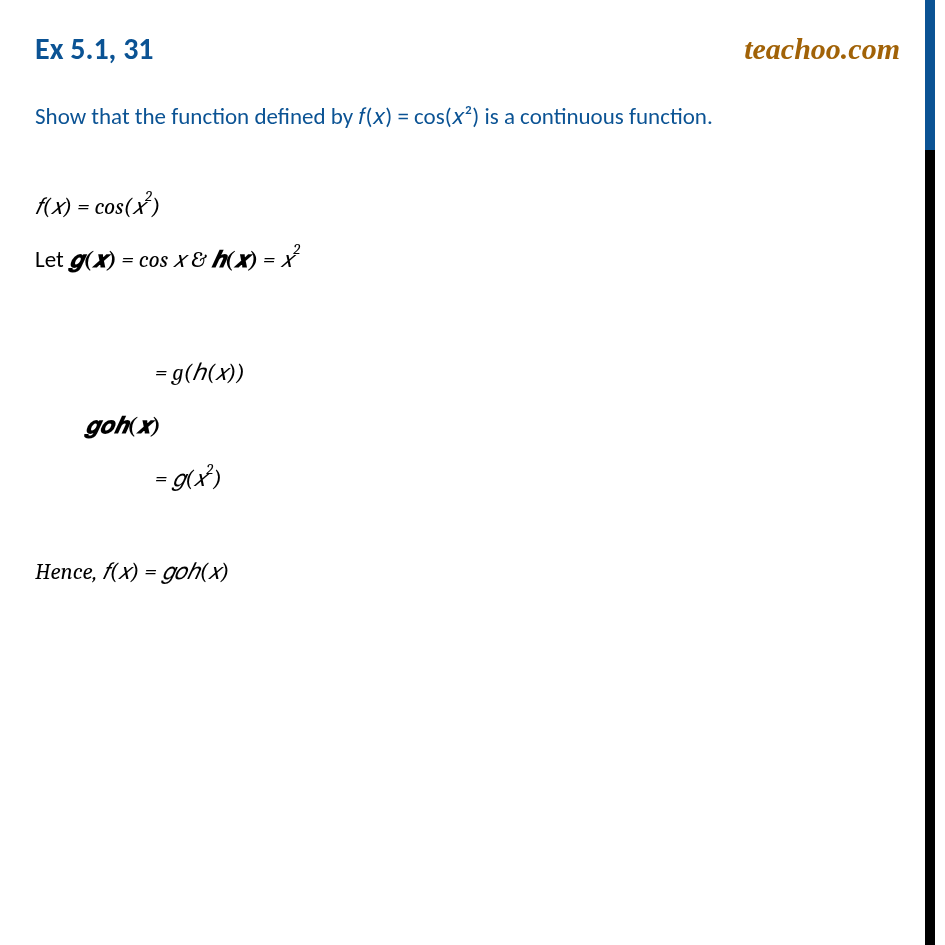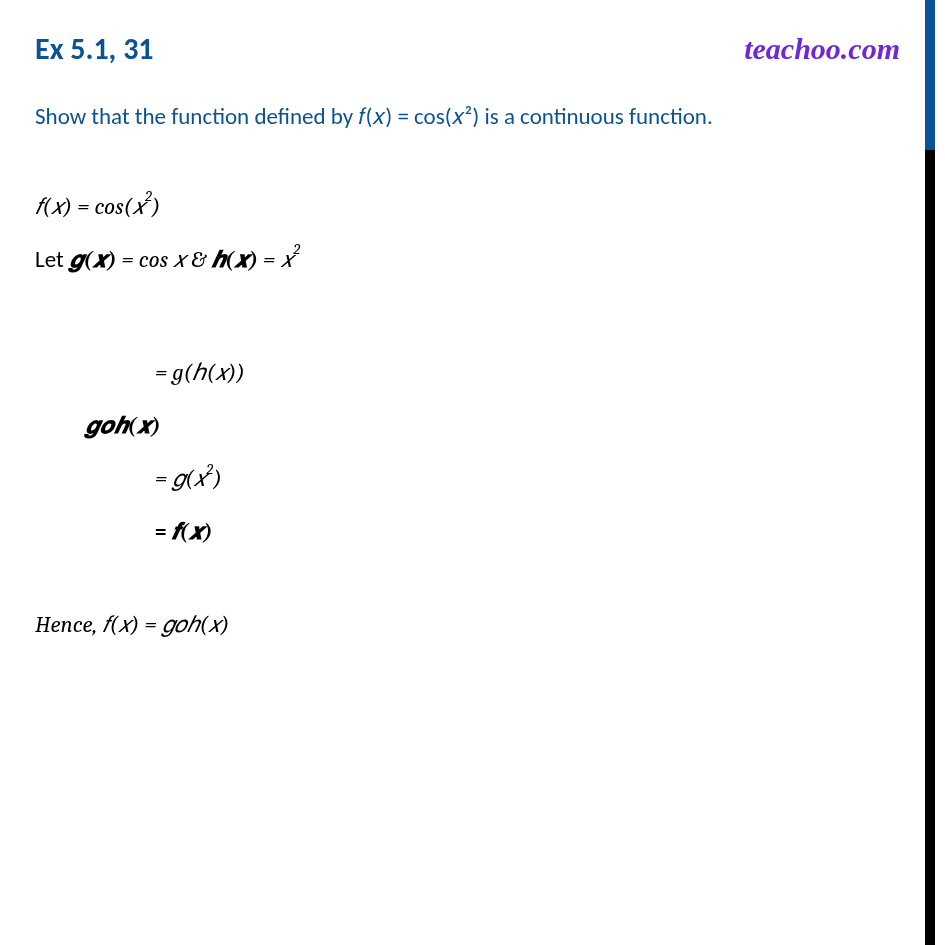--- a/index.html
+++ b/index.html
@@ -38,21 +38,21 @@
     justify-content: space-between;
     align-items: baseline;
     margin-bottom: 28px;
   }
   .ex-title {
     color: #0b5394;
     font-weight: bold;
     font-size: 30px;
   }
   .brand {
-    color: #6d28d9;
+    color: #a16207;
     font-family: 'Brush Script MT', cursive;
     font-weight: bold;
     font-size: 30px;
     font-style: italic;
   }
   .question {
     color: #0b5394;
     font-size: 23px;
     line-height: 1.9;
     margin-bottom: 48px;
@@ -104,23 +104,20 @@
 
   <div class="body-line indent1">
     <span class="it b">𝒈𝒐𝒉(𝒙)</span>
   </div>
 
   <div class="body-line indent2">
     <span class="it">=  𝑔(𝑥</span><sup class="it">2</sup><span class="it">)</span>
   </div>
 
 
-  <div class="body-line indent2">
-    <span class="b">=  </span><span class="it b">𝒇(𝒙)</span>
-  </div>
 
   <div class="gap"></div>
 
   <div class="body-line">
     <span class="it">Hence, 𝑓(𝑥) =  𝑔𝑜ℎ(𝑥)</span>
   </div>
 
 </div>
 
 </body></html>

